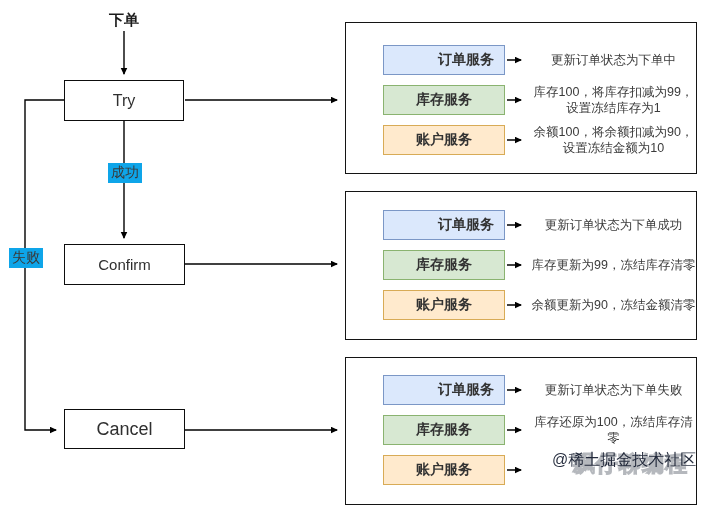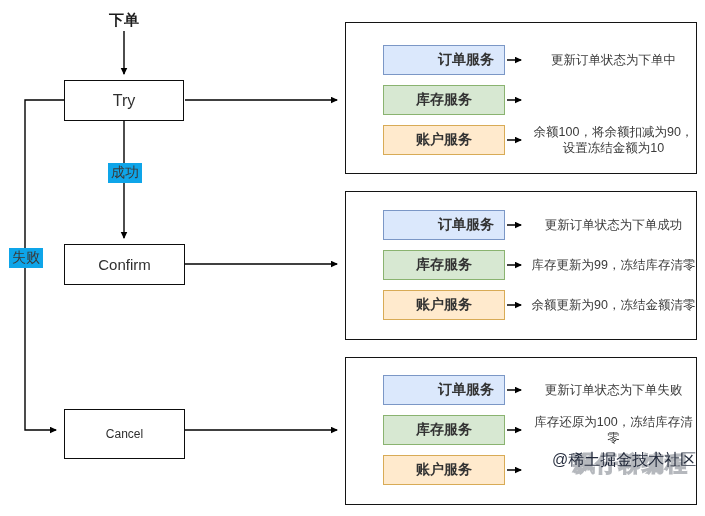--- a/index.html
+++ b/index.html
@@ -149,36 +149,39 @@
   </div>
 
   <div class="edge-label" style="left:108px; top:163px;">成功</div>
 
   <div class="edge-label" style="left:9px; top:248px;">失败</div>
 
   <div class="flow-box" style="left:64px; top:244px; width:121px; height:41px; font-size:15px;">
     <span>Confirm</span>
   </div>
 
-  <div class="flow-box" style="left:64px; top:409px; width:121px; height:50px; font-size:12px;">
+  <div class="flow-box" style="left:64px; top:409px; width:121px; height:40px; font-size:18px;">
     <span>Cancel</span>
   </div>
 
   <div class="group-rect" style="left:345px; top:22px; width:352px; height:152px;"></div>
 
   <div class="svc-box svc-blue" style="left:383px; top:45px;">
     <span>订单服务</span>
   </div>
   <div class="desc" style="top:38px;">
     <span>更新订单状态为下单中</span>
   </div>
 
   <div class="svc-box svc-green" style="left:383px; top:85px;">
     <span>库存服务</span>
   </div>
+  <div class="desc" style="top:78px;">
+    <span>库存100，将库存扣减为99，设置冻结库存为1</span>
+  </div>
 
   <div class="svc-box svc-orange" style="left:383px; top:125px;">
     <span>账户服务</span>
   </div>
   <div class="desc" style="top:118px;">
     <span>余额100，将余额扣减为90，设置冻结金额为10</span>
   </div>
 
   <div class="group-rect" style="left:345px; top:191px; width:352px; height:149px;"></div>
 

